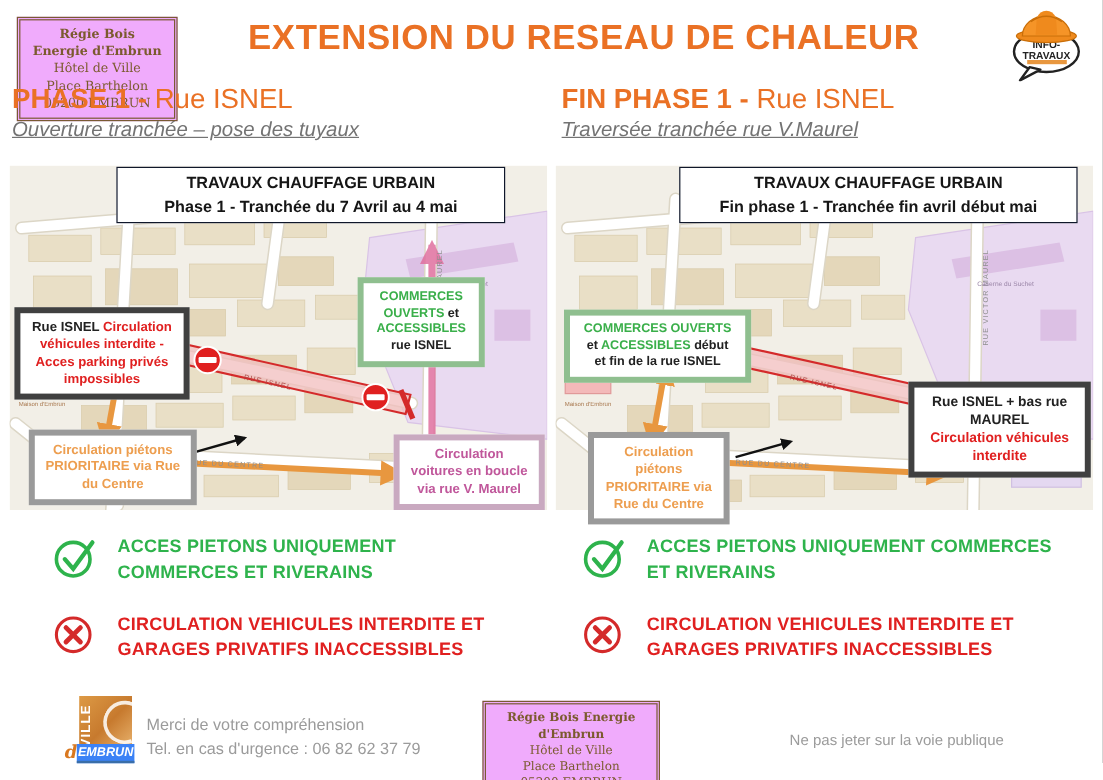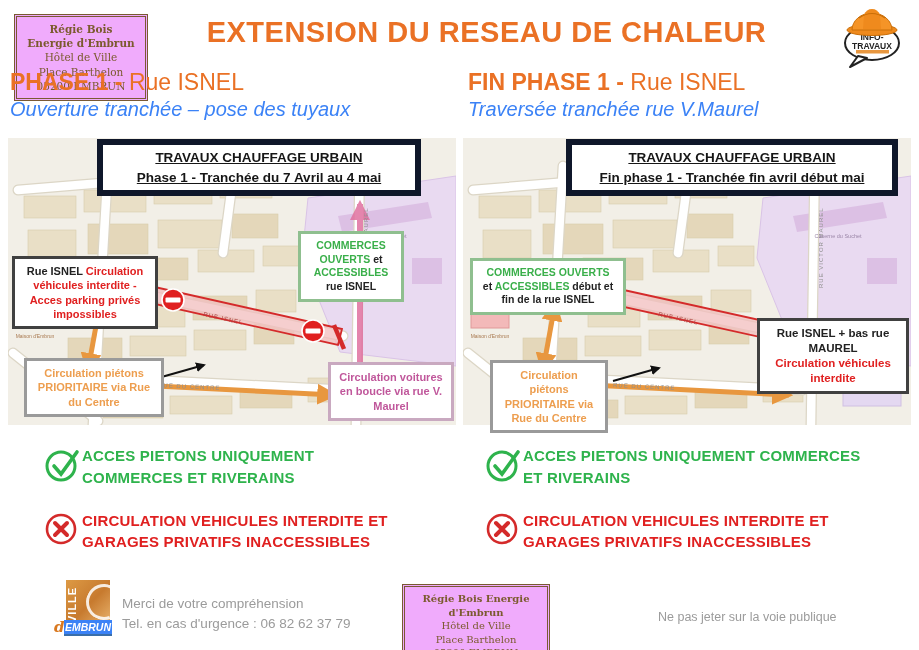--- a/index.html
+++ b/index.html
@@ -13,39 +13,39 @@
   .org-box.hdr{left:14px;top:14px;width:134px;}
   .org-box.ftr{left:402px;top:584px;width:148px;font-size:10px;}
   .main-title{position:absolute;left:158px;right:104px;top:16px;text-align:center;
               color:#EA7125;font-weight:bold;font-size:29px;letter-spacing:.5px;}
   
   .badge{position:absolute;left:826px;top:2px;width:88px;height:66px;}
   
   .phase{position:absolute;top:69px;color:#EA7125;font-size:23px;}
   .phase b{font-weight:bold;}
   .phase.lft{left:10px;} .phase.rgt{left:468px;}
-  .subtitle{position:absolute;top:98px;color:#3b82f6;font-size:20px;font-style:italic;}
+  .subtitle{position:absolute;top:98px;color:#737373;font-size:17px;font-style:italic;text-decoration:underline;}
   .subtitle.lft{left:10px;} .subtitle.rgt{left:468px;}
   
   .map{position:absolute;top:138px;width:448px;height:287px;}
   .map.lft{left:8px;} .map.rgt{left:463px;}
   .map svg.base{position:absolute;left:0;top:0;}
-  .map-header{position:absolute;background:#fff;border:6px solid #0f172a;text-align:center;
+  .map-header{position:absolute;background:#fff;border:1px solid #0f172a;text-align:center;
               font-weight:bold;font-size:13.5px;line-height:1.45;padding:3px 6px;color:#161616;
-              box-sizing:border-box;text-decoration:underline;}
-  .callout{position:absolute;background:#fff;border:3px solid #404040;text-align:center;
+              box-sizing:border-box;}
+  .callout{position:absolute;background:#fff;border:5px solid #404040;text-align:center;
            font-weight:bold;font-size:11px;line-height:1.3;padding:5px 8px;box-sizing:border-box;}
   .callout .red{color:#E02020;} .callout .grn{color:#3AAF4A;} .callout .blk{color:#222;}
   .callout.orange{color:#ED9E4F;border-color:#9a9a9a;}
   .callout.magenta{color:#C0579B;border-color:#c9a9c0;}
   .callout.green-b{border-color:#8fbf8f;}
   
   .checks{position:absolute;top:443px;width:412px;}
   .checks.lft{left:42px;} .checks.rgt{left:483px;}
-  .check-row{display:flex;align-items:flex-start;gap:0;margin-bottom:19px;}
+  .check-row{display:flex;align-items:flex-start;gap:16px;margin-bottom:19px;}
   .check-text{font-weight:bold;font-size:15px;line-height:1.45;letter-spacing:.2px;padding-top:2px;}
   .check-text.green{color:#2EB34C;} .check-text.redt{color:#E02020;}
   
   .logo{position:absolute;left:54px;top:580px;width:58px;height:60px;}
   .logo-art{position:absolute;left:12px;top:0;width:44px;height:42px;
             background:linear-gradient(135deg,#dd9a45 0%,#c77a2e 55%,#e7b06a 100%);}
   .logo-swirl{position:absolute;left:20px;top:4px;width:30px;height:30px;border:3px solid rgba(255,255,255,.85);
               border-radius:50%;border-right-color:transparent;transform:rotate(25deg);}
   .logo-ville{position:absolute;left:12px;top:1px;height:42px;color:#fff;font-weight:bold;font-size:11px;
               writing-mode:vertical-rl;transform:rotate(180deg);letter-spacing:1px;}

